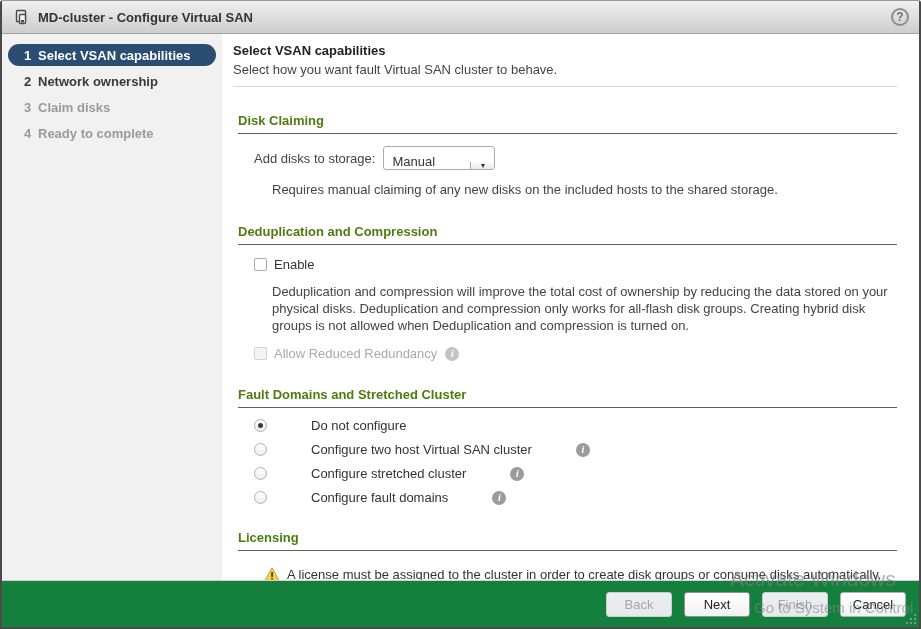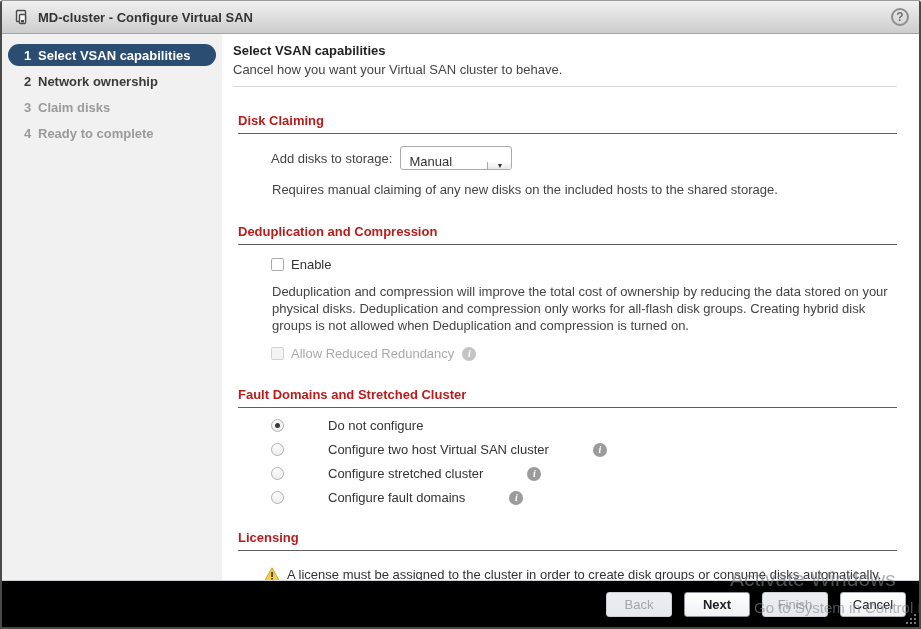--- a/index.html
+++ b/index.html
@@ -40,24 +40,24 @@
   .step.disabled { color:#9a9a9a; }
 
   .content { flex:1 1 auto; background:#fff; padding:9px 22px 0 11px; overflow:hidden; }
 
   .page-title { font-size:13px; font-weight:bold; color:#222; }
   .page-subtitle { font-size:13px; color:#444; margin-top:4px; }
   .top-divider { border:none; border-top:1px solid #d7d7d7; margin-top:9px; }
 
   .section { margin-left:5px; margin-top:26px; }
   .section-heading {
-    font-size:13px; font-weight:bold; color:#b91c1c;
+    font-size:13px; font-weight:bold; color:#4d7c0f;
     padding-bottom:5px; border-bottom:1px solid #5f5f5f;
   }
-  .row { margin-left:33px; margin-top:12px; display:flex; align-items:center; font-size:13px; color:#333; }
+  .row { margin-left:16px; margin-top:12px; display:flex; align-items:center; font-size:13px; color:#333; }
   .desc { margin-left:34px; margin-top:11px; font-size:13px; color:#444; line-height:17px; max-width:640px; }
 
   
   .field-label { color:#444; margin-right:8px; }
   .dropdown {
     display:inline-flex; align-items:flex-end; height:24px; width:112px;
     border:1px solid #ababab; border-radius:3px; background:#fff; overflow:hidden;
     cursor:default;
   }
   .dropdown .value { flex:1 1 auto; display:flex; align-items:center; padding-left:8px;
@@ -90,31 +90,31 @@
     margin-left:8px; flex:0 0 14px; font-family:"Liberation Serif", serif;
   }
   .info-badge.disabled { background:#c4c4c4; }
 
   .warning-row { margin-left:26px; margin-top:16px; display:flex; align-items:center;
                  font-size:13px; color:#333; }
   .warn-icon { margin-right:7px; flex:0 0 16px; height:15px; }
 
   
   .footer {
-    flex:0 0 47px; background:#000000; border-top:1px solid #cfd1d6;
+    flex:0 0 47px; background:#15803d; border-top:1px solid #cfd1d6;
     display:flex; align-items:center; justify-content:flex-end;
     padding-right:13px; position:relative;
   }
   .btn {
     min-width:66px; height:25px; margin-left:12px;
     border-radius:3px; font-size:13px; font-family:"Liberation Sans", sans-serif;
     border:1px solid #b0b3b8; background:linear-gradient(#ffffff,#f0f1f3);
     color:#222; cursor:default;
   }
-  .btn.primary { border-color:#8f9296; font-weight:bold;text-align:center; }
+  .btn.primary { border-color:#8f9296; font-weight:normal;text-align:center; }
   .btn:disabled {
     background:linear-gradient(#edeef1,#e6e8eb); border-color:#ccced3; color:#a2a6ab;
   }
   .resize-grip { position:absolute; right:2px; bottom:2px; }
 
   
   .watermark { position:absolute; z-index:10; pointer-events:none; white-space:nowrap;
                font-family:"Liberation Sans", sans-serif; }
   .wm1 { left:728px; top:566px; font-size:21px; color:rgba(125,128,132,0.62); }
   .wm2 { left:752px; top:598px; font-size:15px; color:rgba(130,134,138,0.60); }
@@ -150,21 +150,21 @@
         <span>Claim disks</span>
       </div>
       <div class="step disabled">
         <span class="num">4</span>
         <span>Ready to complete</span>
       </div>
     </div>
 
     <div class="content">
       <div class="page-title">Select VSAN capabilities</div>
-      <div class="page-subtitle">Cancel how you want your Virtual SAN cluster to behave.</div>
+      <div class="page-subtitle">Select how you want fault Virtual SAN cluster to behave.</div>
       <hr class="top-divider">
 
       <div class="section">
         <div class="section-heading">Disk Claiming</div>
         <div class="row">
           <span class="field-label">Add disks to storage:</span>
           <div class="dropdown">
             <span class="value">Manual</span>
             <span class="arrow-btn">▼</span>
           </div>

